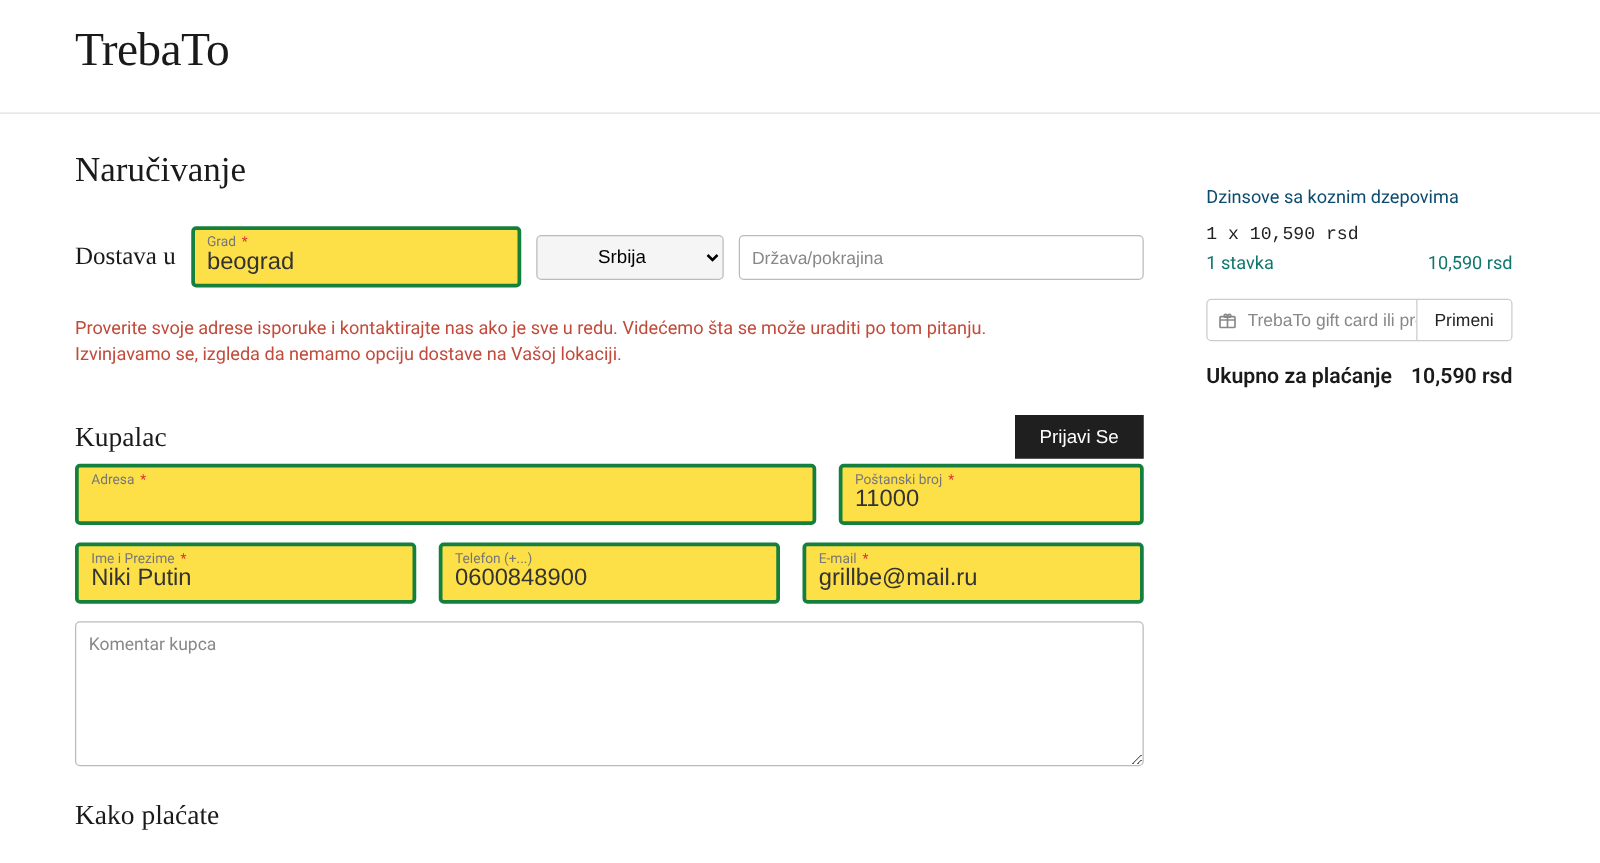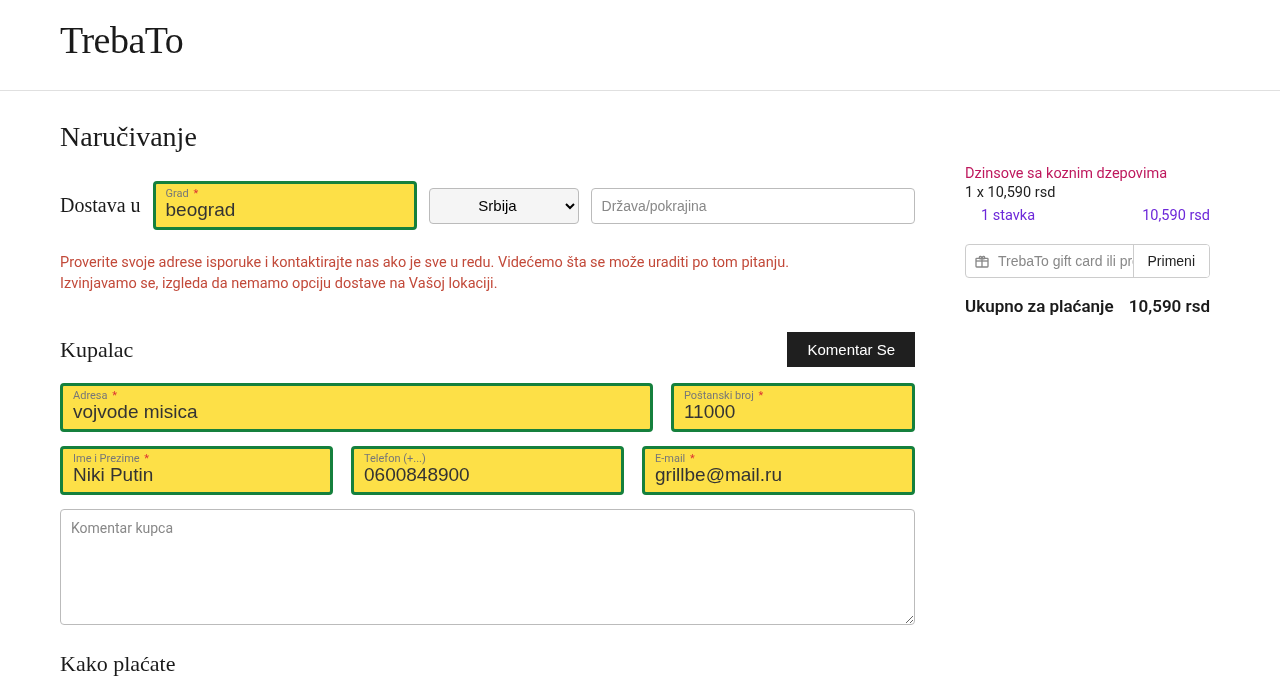--- a/index.html
+++ b/index.html
@@ -115,21 +115,21 @@
       color: #c24a3a;
       font-size: 14.5px;
       line-height: 1.45;
       margin: 22px 0 38px 0;
     }
 
     .section-head {
       display: flex;
       justify-content: space-between;
       align-items: center;
-      margin-bottom: 16px;
+      margin-bottom: 4px;
     }
     .btn-dark {
       background: #1f1f1f;
       color: #fff;
       border: none;
       padding: 9px 20px;
       font-size: 15px;
       cursor: pointer;
     }
     .form-row {
@@ -143,29 +143,28 @@
       border-radius: 4px;
       padding: 10px;
       font-size: 14px;
       font-family: inherit;
       resize: vertical;
       height: 116px;
       outline: none;
     }
     textarea.comment::placeholder { color: #888; }
 
-    .cart-item-name { font-size: 14.5px; color: #be185d; margin-top: 16px; }
-    .cart-item-qty { font-size: 14.5px; color: #222; margin-top: 2px; }
+    .cart-item-name { font-size: 14.5px; color: #0c4a6e; }
+    .cart-item-qty { font-size: 14.5px; color: #222; margin-top: 14px; font-family: Liberation Mono, monospace; }
     .cart-line {
       display: flex;
       justify-content: space-between;
       font-size: 14.5px;
       margin-top: 6px;
-      color: #6d28d9;
-      margin-left: 16px;
+      color: #0f766e;
     }
     .giftcard-row {
       display: flex;
       border: 1px solid #ccc;
       border-radius: 4px;
       margin-top: 20px;
       overflow: hidden;
       height: 34px;
     }
     .gift-icon {
@@ -234,30 +233,29 @@
       </div>
     </div>
 
     <div class="error-msg">
       <div>Proverite svoje adrese isporuke i kontaktirajte nas ako je sve u redu. Videćemo šta se može uraditi po tom pitanju.</div>
       <div>Izvinjavamo se, izgleda da nemamo opciju dostave na Vašoj lokaciji.</div>
     </div>
 
     <div class="section-head">
       <h2 class="section-title">Kupalac</h2>
-      <button class="btn-dark">Komentar Se</button>
+      <button class="btn-dark">Prijavi Se</button>
     </div>
 
     <div class="form-row">
       <div class="field" style="flex:2.6;">
         <div class="float-label">
           <span>Adresa</span>
           <span class="req">*</span>
         </div>
-        <input class="text-input" type="text" value="vojvode misica" style="">
       </div>
       <div class="field" style="flex:1;">
         <div class="float-label">
           <span>Poštanski broj</span>
           <span class="req">*</span>
         </div>
         <input class="text-input" type="text" value="11000" style="">
       </div>
     </div>
 

